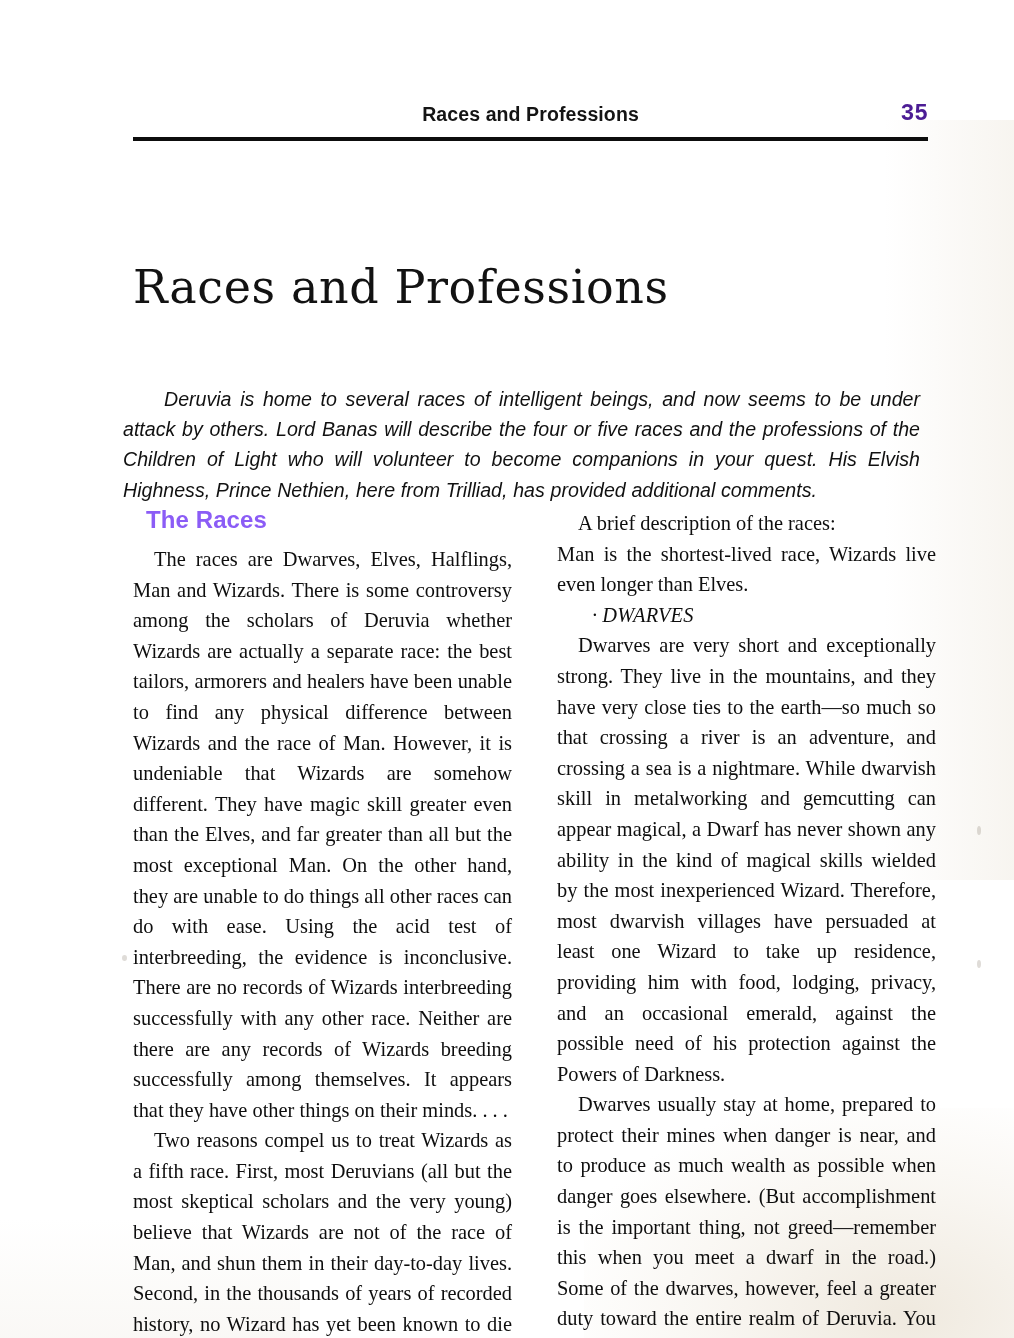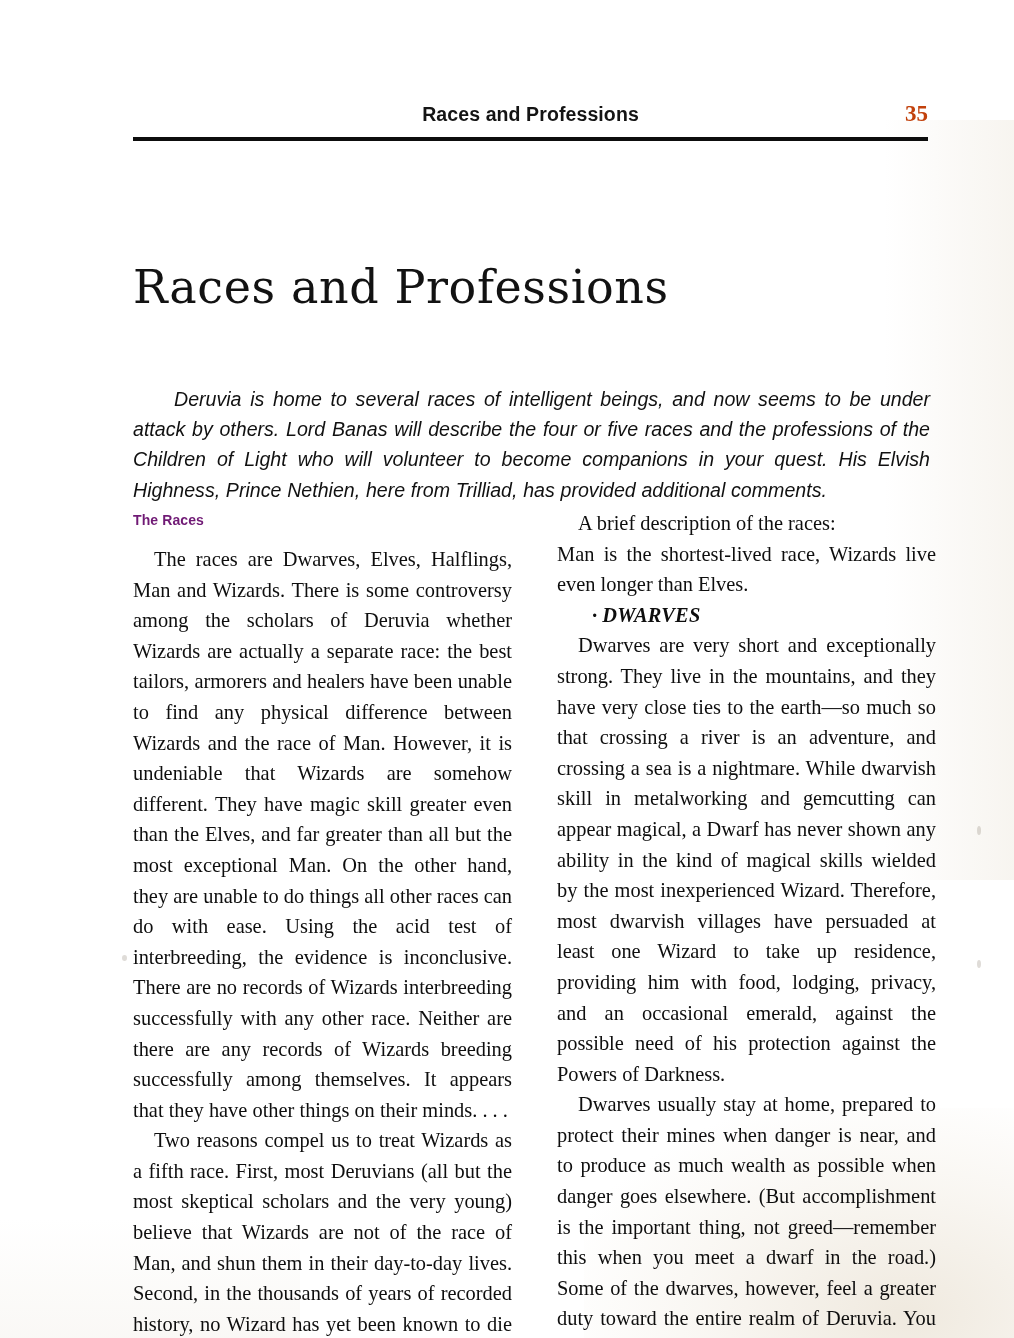--- a/index.html
+++ b/index.html
@@ -85,24 +85,24 @@
     font-family: "Liberation Sans", "DejaVu Sans", sans-serif;
     font-weight: bold;
     font-size: 19.5px;
     letter-spacing: 0.1px;
     color: #141414;
   }
   .running-head-pageno {
     position: absolute;
     right: 0;
     top: -2px;
-    font-family: Liberation Serif, serif;
+    font-family: Liberation Mono, monospace;
     font-weight: bold;
     font-size: 23px;
-    color: #c2410c;
+    color: #4c1d95;
   }
   .head-rule {
     position: absolute;
     left: 133px;
     top: 137px;
     width: 795px;
     height: 4px;
     background: #0d0d0d;
   }
 
@@ -115,21 +115,21 @@
     font-weight: 400;
     font-size: 46px;
     letter-spacing: 0.6px;
     color: #121212;
     white-space: nowrap;
   }
 
   
   .lead-in {
     position: absolute;
-    left: 133px;
+    left: 123px;
     top: 364px;
     width: 797px;
     font-family: "Liberation Sans", "DejaVu Sans", sans-serif;
     font-style: italic;
     font-size: 19.6px;
     line-height: 30.4px;
     text-align: justify;
     text-indent: 41px;
     color: #111111;
     word-spacing: 0.3px;
@@ -143,38 +143,38 @@
     font-size: 20.4px;
     line-height: 30.6px;
     color: #0e0e0e;
   }
   .column-left  { left: 133px; }
   .column-right { left: 557px; }
 
   .section-heading {
     font-family: "Liberation Sans", "DejaVu Sans", sans-serif;
     font-weight: bold;
-    font-size: 14px;
+    font-size: 24px;
     line-height: 24px;
     letter-spacing: 0.1px;
-    margin: 0 0 12px 0;
-    color: #701a75;
+    margin: 0 0 12px 13px;
+    color: #8b5cf6;
   }
 
   .body-para {
     margin: 0;
     text-align: justify;
     text-indent: 21px;
     hyphens: manual;
   }
   .body-para.no-indent { text-indent: 0; }
 
   .race-label {
     margin: 0;
-    font-weight: bold;
+    font-weight: normal;
     font-style: italic;
     font-size: 20.4px;
     line-height: 30.6px;
     text-indent: 0;
     padding-left: 35px;
     letter-spacing: 0.2px;
   }
   .race-label .bullet { padding-right: 5px; }
 </style>
 </head>

